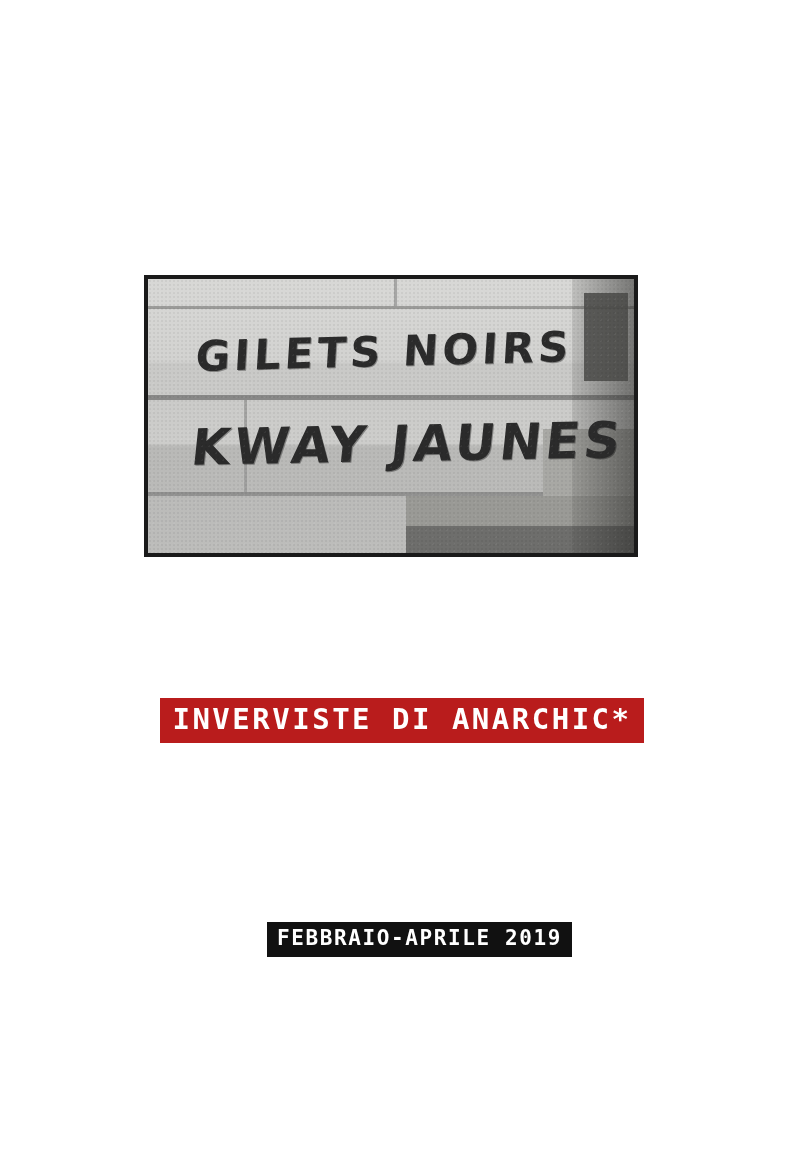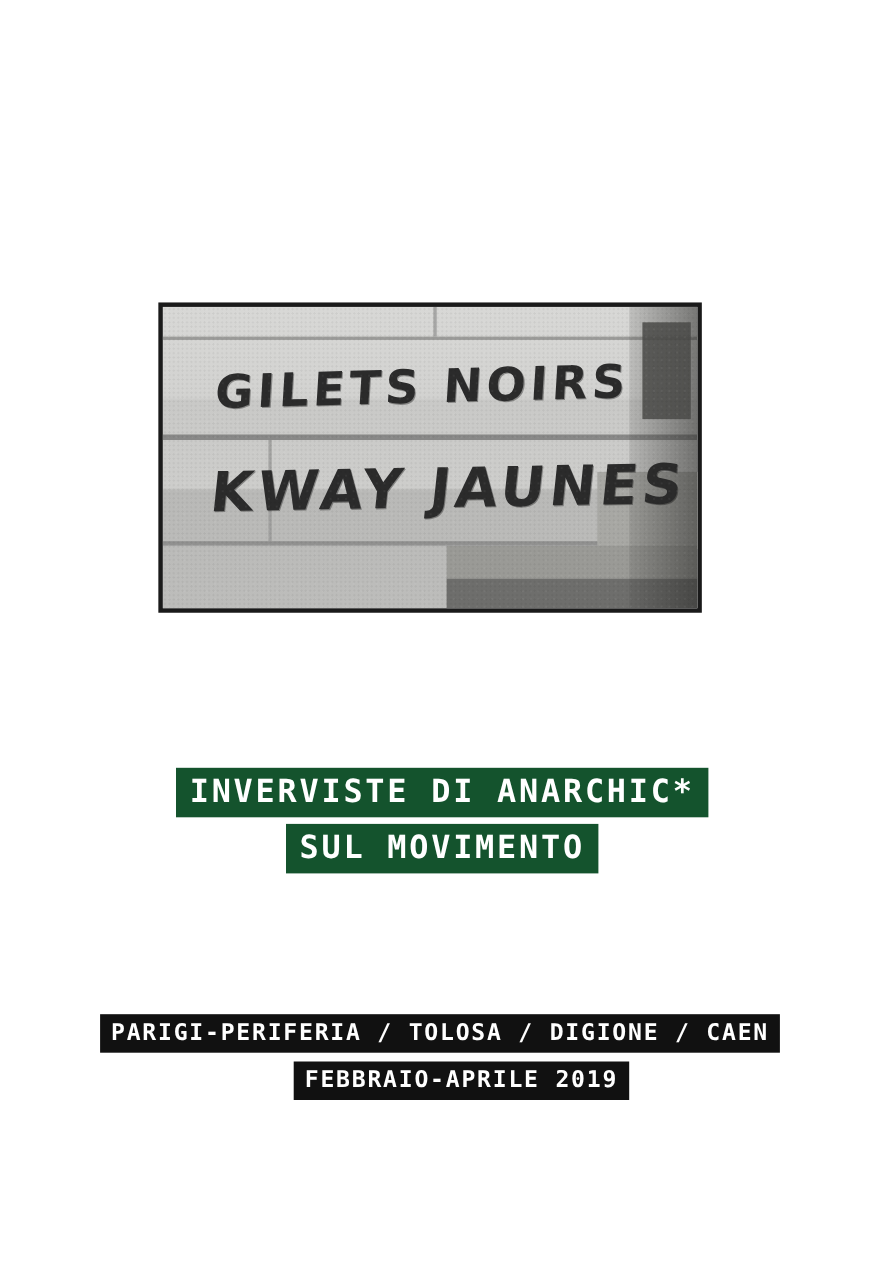--- a/index.html
+++ b/index.html
@@ -118,21 +118,21 @@
   
   .titles {
     position: absolute;
     left: 0;
     right: 0;
     top: 698px;
     text-align: center;
   }
   .banner {
     display: inline-block;
-    background: #14532d;
+    background: #b91c1c;
     color: #ffffff;
     font-family: "DejaVu Sans Mono", monospace;
     font-weight: 700;
     font-size: 29px;
     letter-spacing: 2.5px;
     padding: 7px 12px 9px 12px;
     line-height: 1.0;
     white-space: nowrap;
   }
   .title-row { margin-bottom: 6px; }
@@ -182,25 +182,19 @@
     <div class="graffiti line2">KWAY JAUNES</div>
 
     <div class="grain"></div>
   </div>
 </div>
 
 <div class="titles">
   <div class="title-row">
     <span class="banner">INVERVISTE DI ANARCHIC*</span>
   </div>
-  <div class="title-row">
-    <span class="banner">SUL MOVIMENTO</span>
-  </div>
 </div>
 
 <div class="meta">
-  <div class="meta-row r1">
-    <span class="meta-banner">PARIGI-PERIFERIA / TOLOSA / DIGIONE / CAEN</span>
-  </div>
   <div class="meta-row r2">
     <span class="meta-banner">FEBBRAIO-APRILE 2019</span>
   </div>
 </div>
 
 </body></html>

